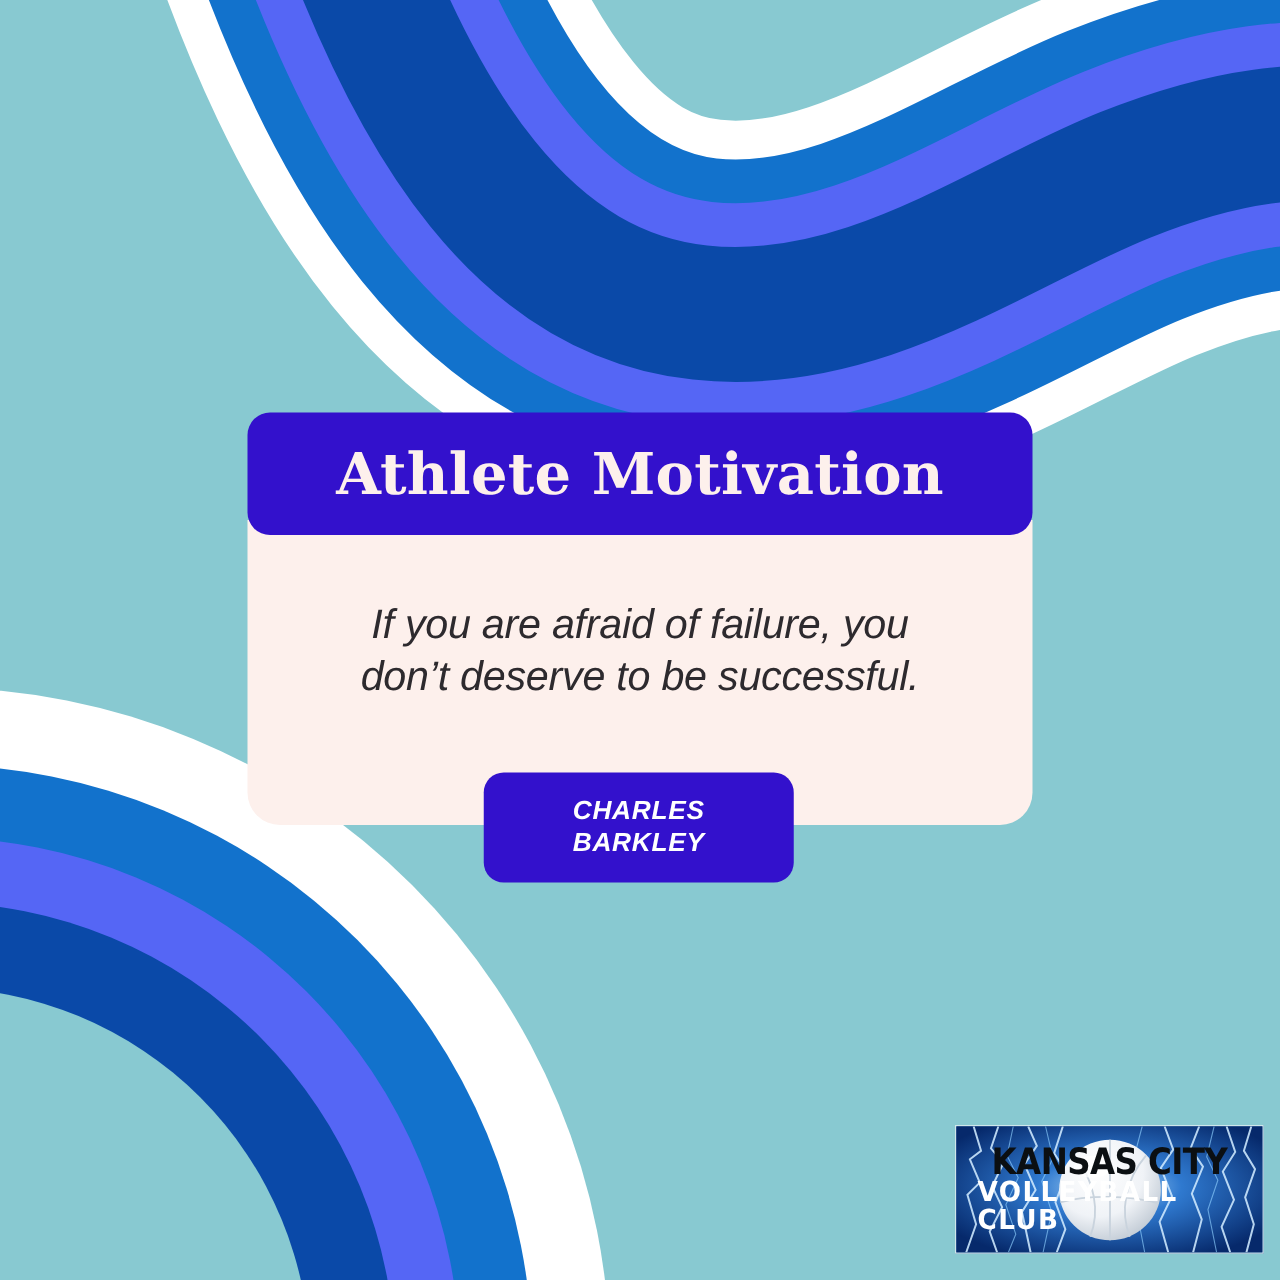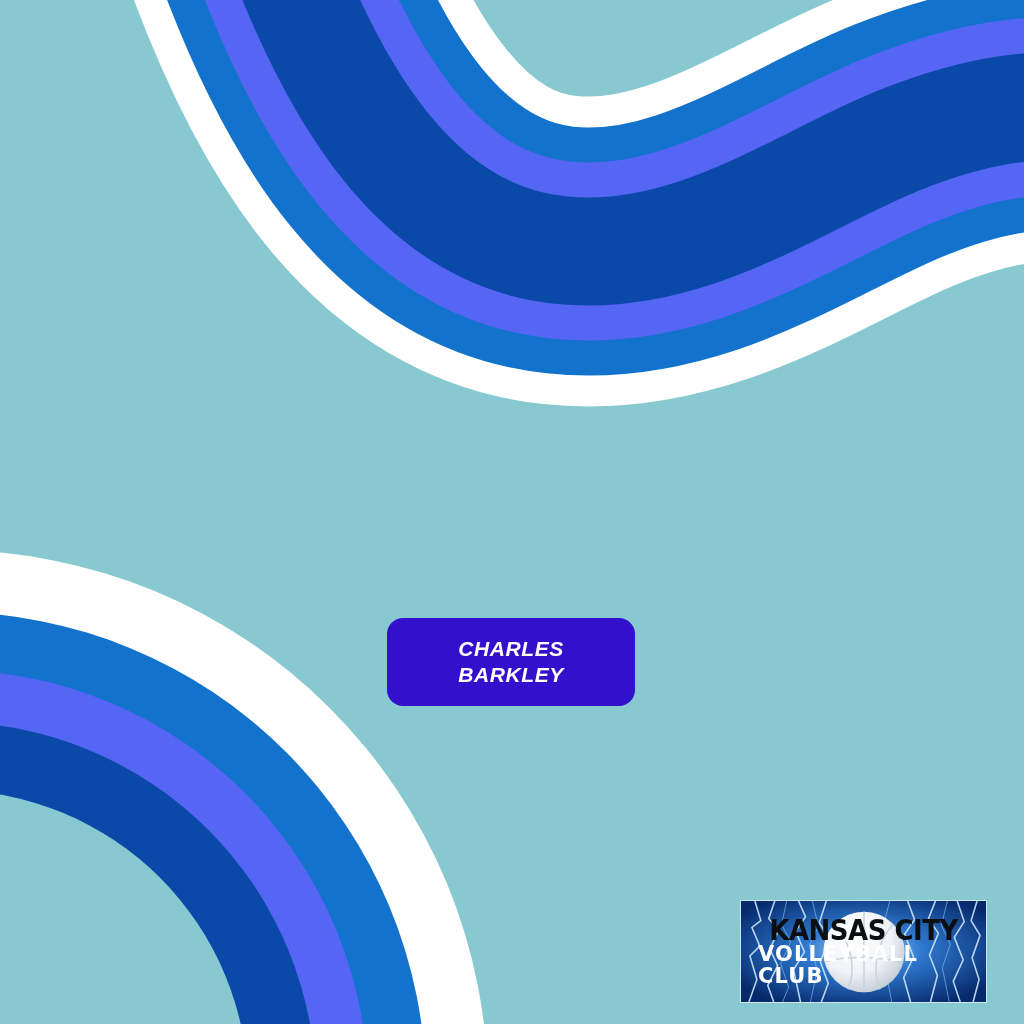--- a/index.html
+++ b/index.html
@@ -111,21 +111,21 @@
     line-height: 1.22;
     letter-spacing: 0.6px;
     text-align: center;
     text-transform: uppercase;
     white-space: pre-line;
   }
 
   
   #club-logo {
     position: absolute;
-    left: 740px;
+    left: 764px;
     top: 900px;
     width: 247px;
     height: 103px;
     z-index: 9;
     border: 1px solid #cfe6ea;
     overflow: hidden;
     background: #0d3f86;
   }
 
   #club-logo .logo-svg {
@@ -189,20 +189,31 @@
   <svg class="deco-svg" viewBox="0 0 1024 1024" preserveAspectRatio="none" aria-hidden="true">
     <g>
       <circle cx="-52" cy="1090" r="540" fill="#ffffff"></circle>
       <circle cx="-52" cy="1090" r="478" fill="#1272cc"></circle>
       <circle cx="-52" cy="1090" r="420" fill="#5566f5"></circle>
       <circle cx="-52" cy="1090" r="368" fill="#0a49a8"></circle>
       <circle cx="-52" cy="1090" r="300" fill="#88c9d1"></circle>
     </g>
   </svg>
 
+  <div id="quote-card">
+
+    <div id="card-header">
+      <h1 id="card-title">Athlete Motivation</h1>
+    </div>
+
+    <div id="card-body">
+      <p id="quote-text">If you are afraid of failure, you don’t deserve to be successful.</p>
+    </div>
+
+  </div>
 
   <div id="author-badge">
     <span id="author-name">CHARLES
 BARKLEY</span>
   </div>
 
   <div id="club-logo">
 
     <svg class="logo-svg" viewBox="0 0 247 103" preserveAspectRatio="none" aria-hidden="true">
       <defs>

